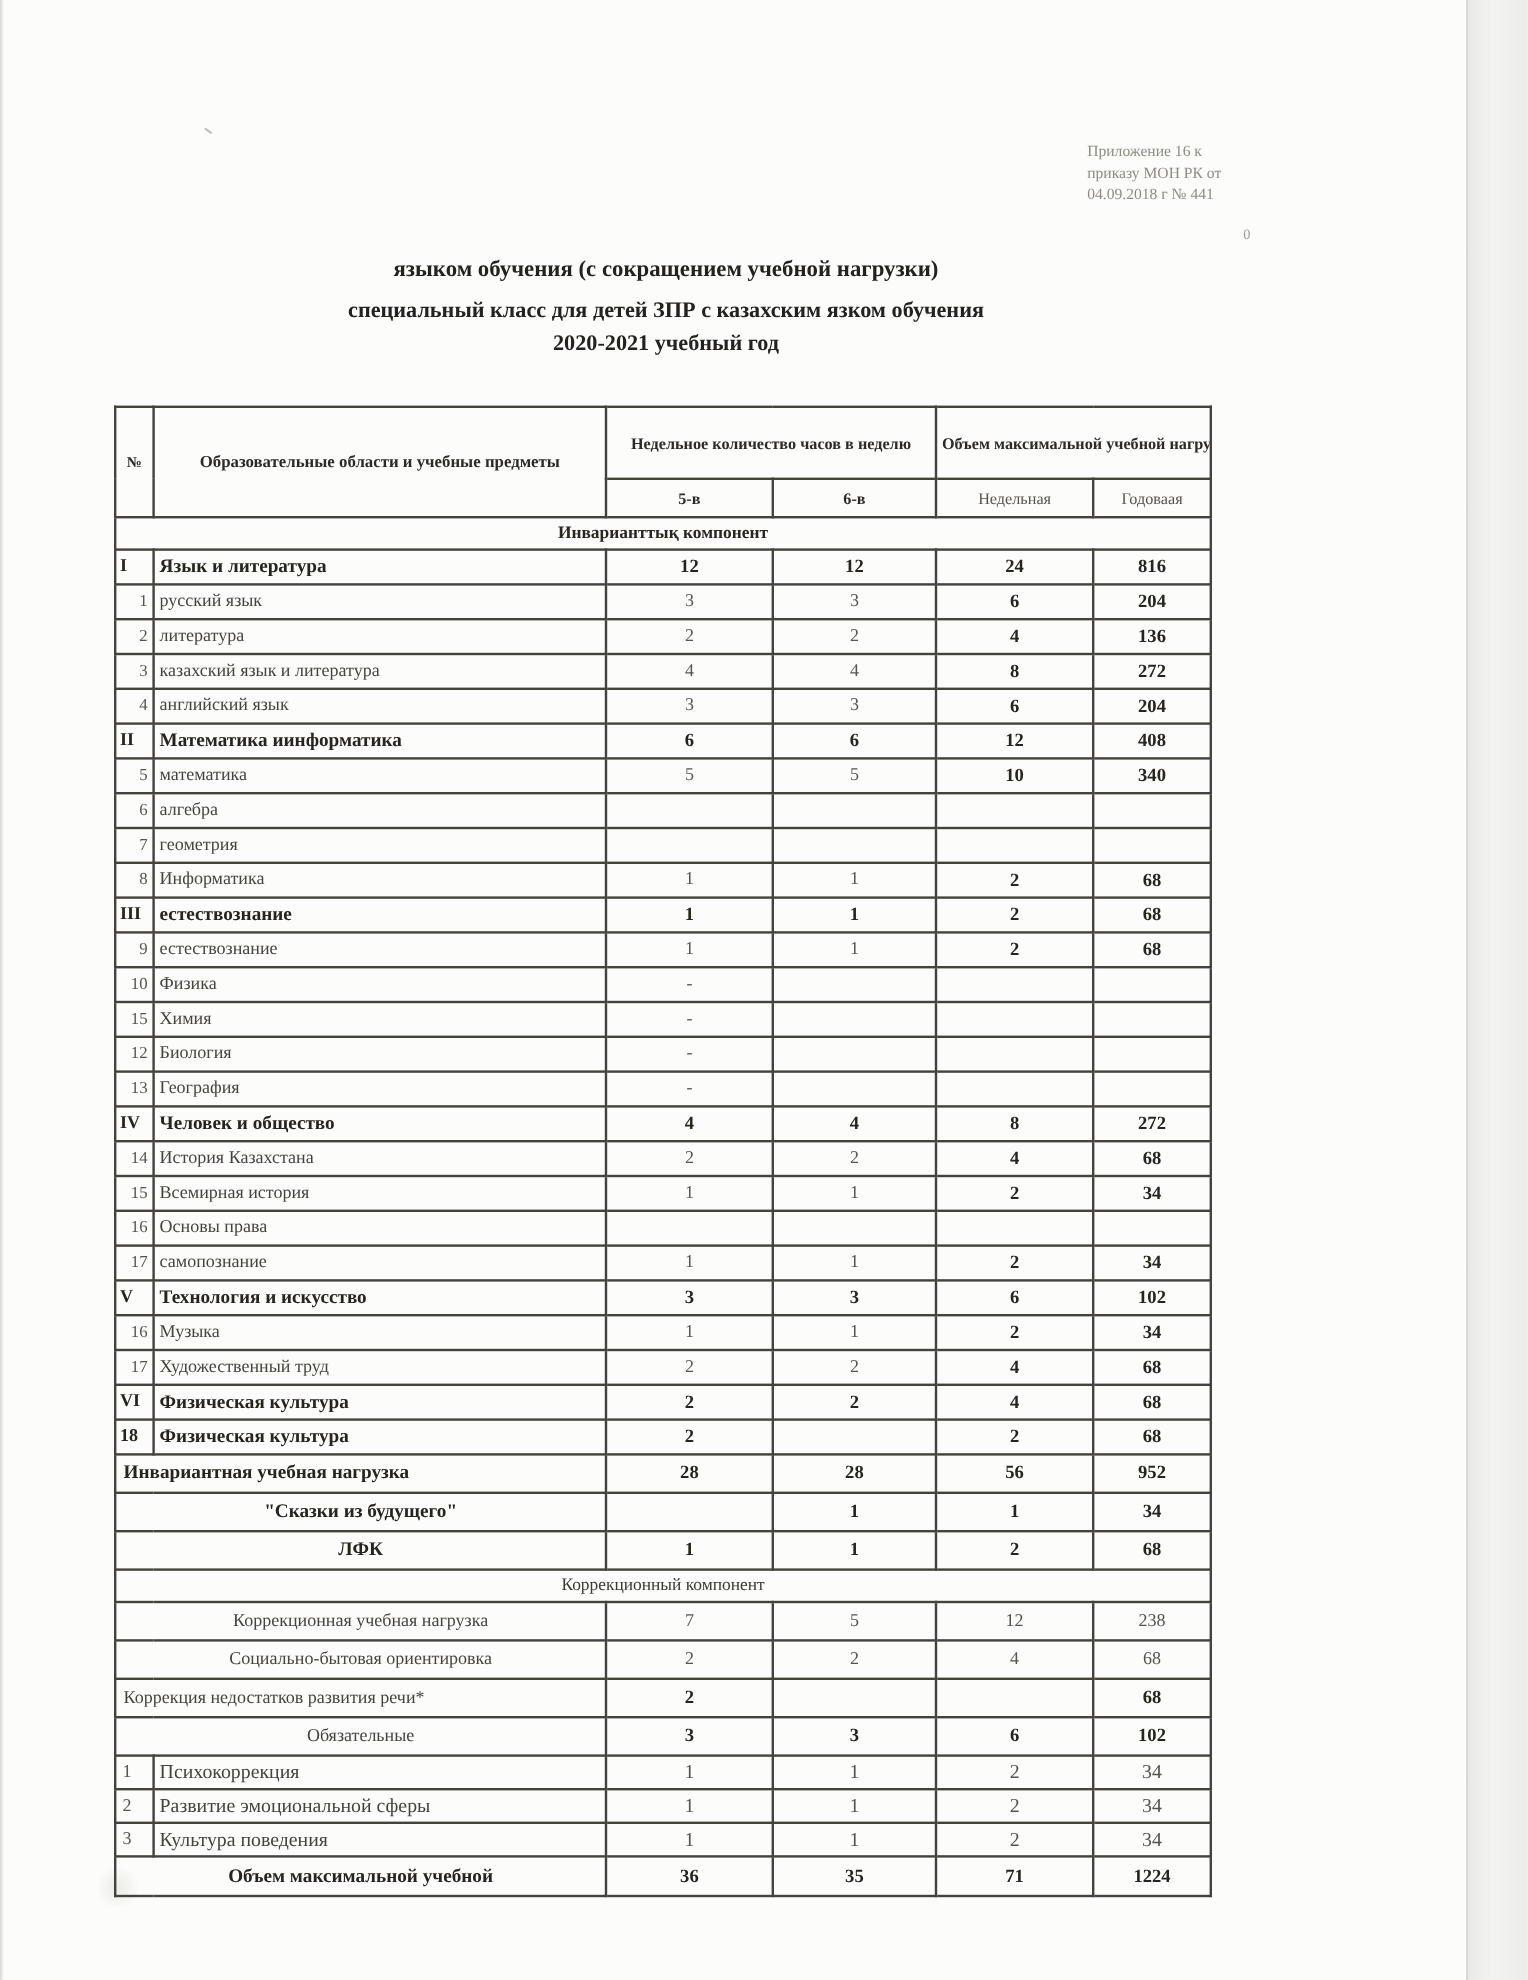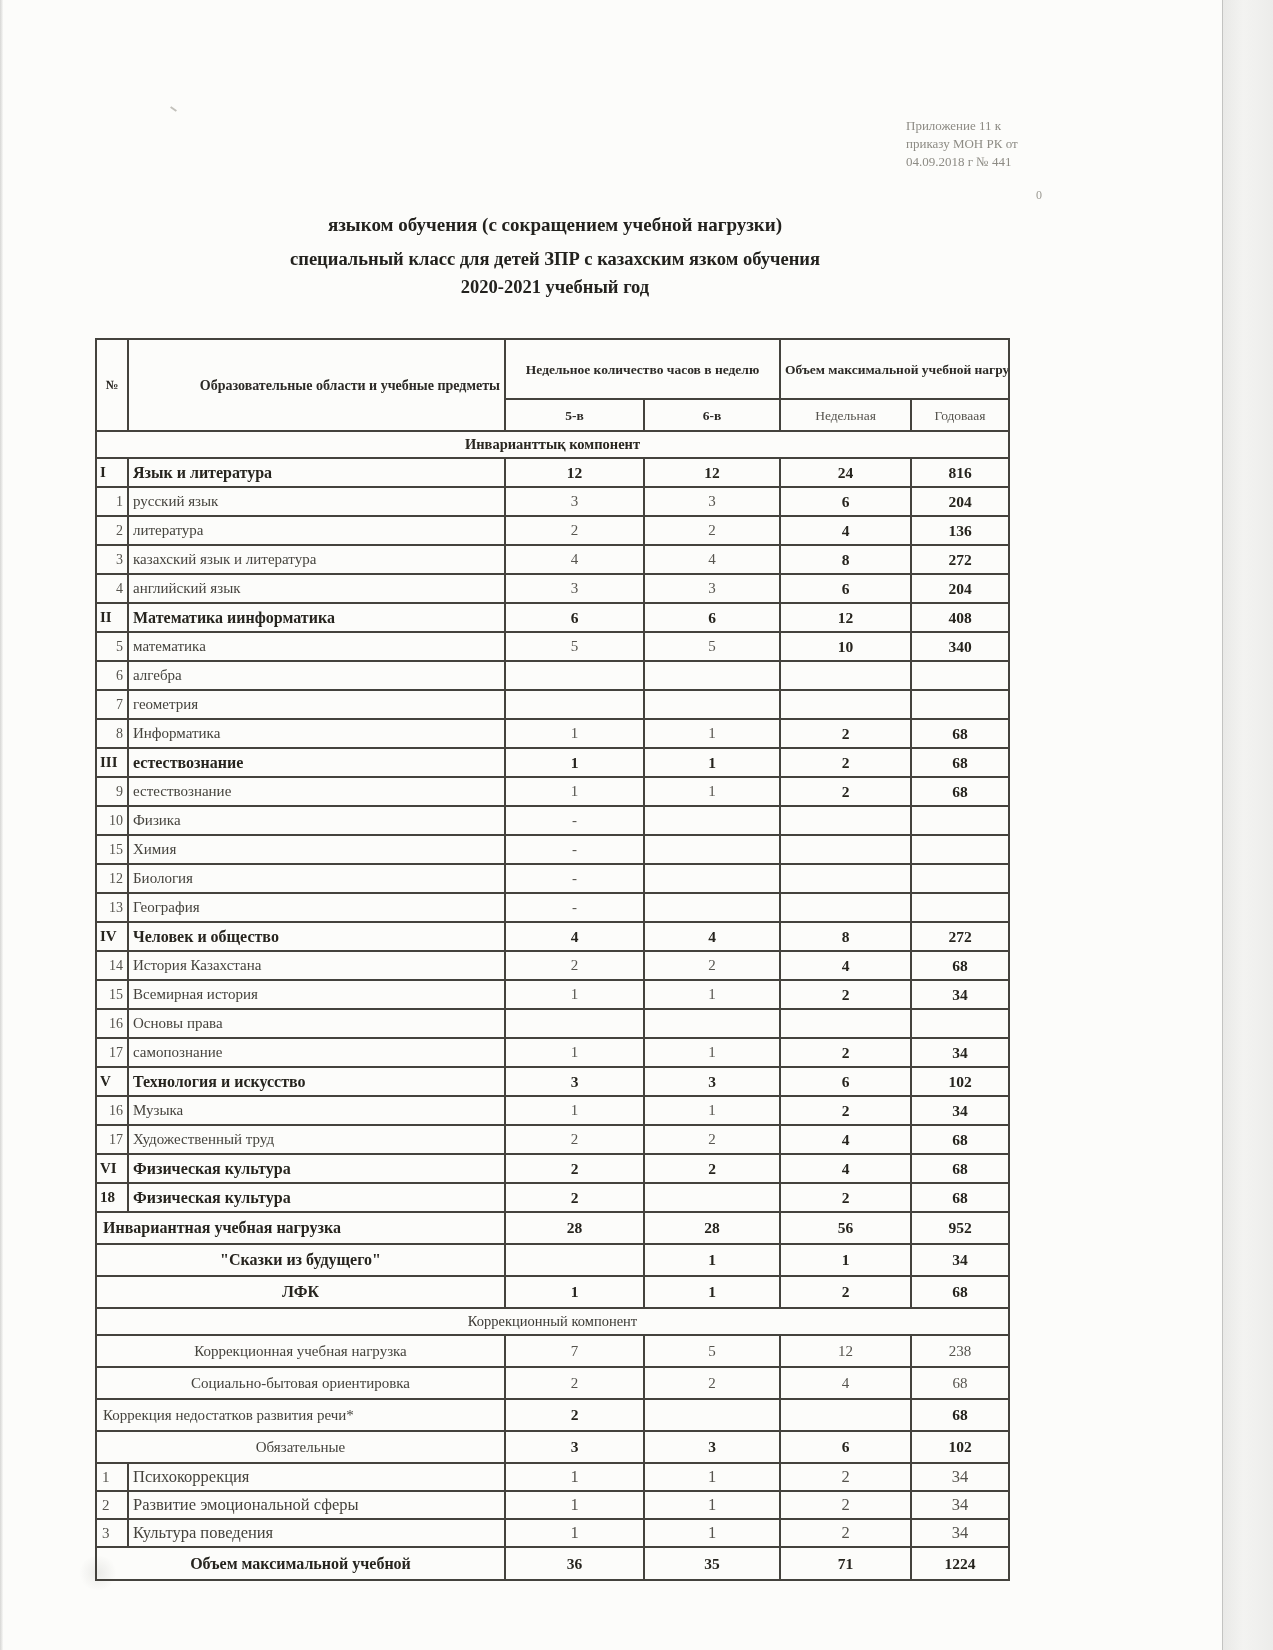--- a/index.html
+++ b/index.html
@@ -27,21 +27,21 @@
   .title-block .t4{font-size:18.5px;margin-top:7px;}
 
   table.plan{position:absolute;left:95px;top:338px;width:913px;
     border-collapse:collapse;table-layout:fixed;}
   table.plan td,table.plan th{border:2px solid #44423d;padding:0 4px;
     overflow:hidden;white-space:nowrap;vertical-align:middle;}
   thead th{font-size:13.5px;font-weight:bold;color:#2c2a26;white-space:normal;line-height:17px;}
   thead tr.h-top{height:60px;}
   thead tr.h-sub{height:32px;padding-left:32px;}
   th.h-num{font-size:12.5px;}
-  th.h-subj{text-align:right;padding:0 6px;font-size:14px;}
+  th.h-subj{text-align:center;padding:0 6px;font-size:14px;}
   th.h-light{font-weight:normal;color:#56544e;}
 
   tbody td{font-size:15px;text-align:center;color:#45433d;}
   tbody tr{height:29px;}
   td.lbl{text-align:left;padding-left:6px;}
   td.num{text-align:right;padding-right:3px;font-size:14px;color:#56544e;}
 
   tr.t-section{height:27px;}
   tr.t-section td{font-size:14.5px;color:#3b3934;}
   tr.sec-bold td{font-weight:bold;color:#28261f;}
@@ -70,21 +70,21 @@
 <body>
 
 <div class="page">
 
   <div class="left-band"></div>
   <div class="right-band"></div>
   <div class="artifact-tick"></div>
   <div class="artifact-smudge"></div>
 
   <div class="annex">
-    <div>Приложение 11  к</div>
+    <div>Приложение 16  к</div>
     <div>приказу МОН РК от</div>
     <div>04.09.2018 г № 441</div>
   </div>
   <div class="page-mark">0</div>
 
   <div class="title-block">
     <div class="t1">языком обучения  (с сокращением учебной нагрузки)</div>
     <div class="t3">специальный класс для детей ЗПР с казахским язком обучения</div>
     <div class="t4">2020-2021 учебный год</div>
   </div>

